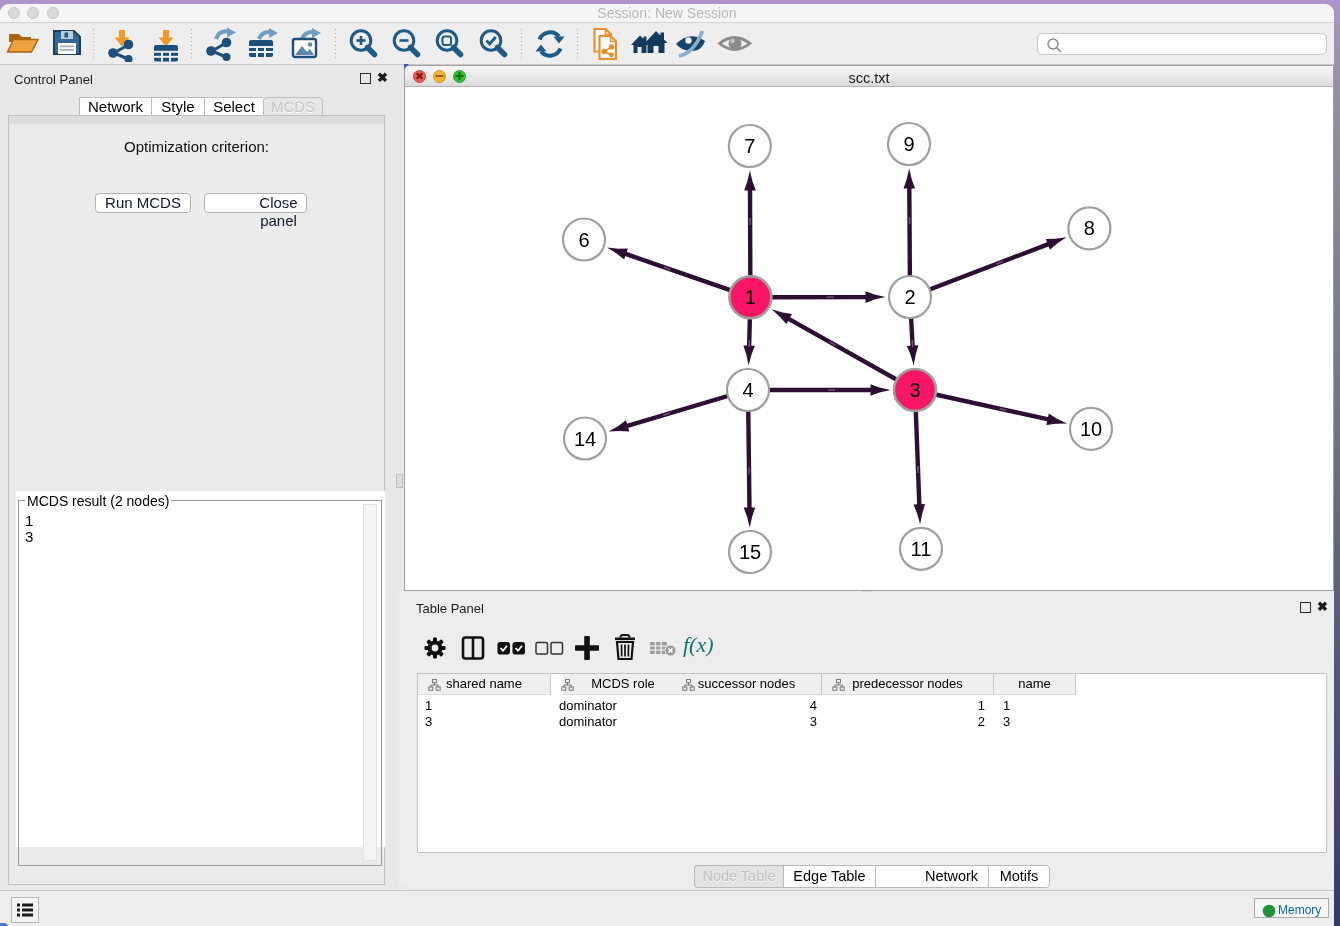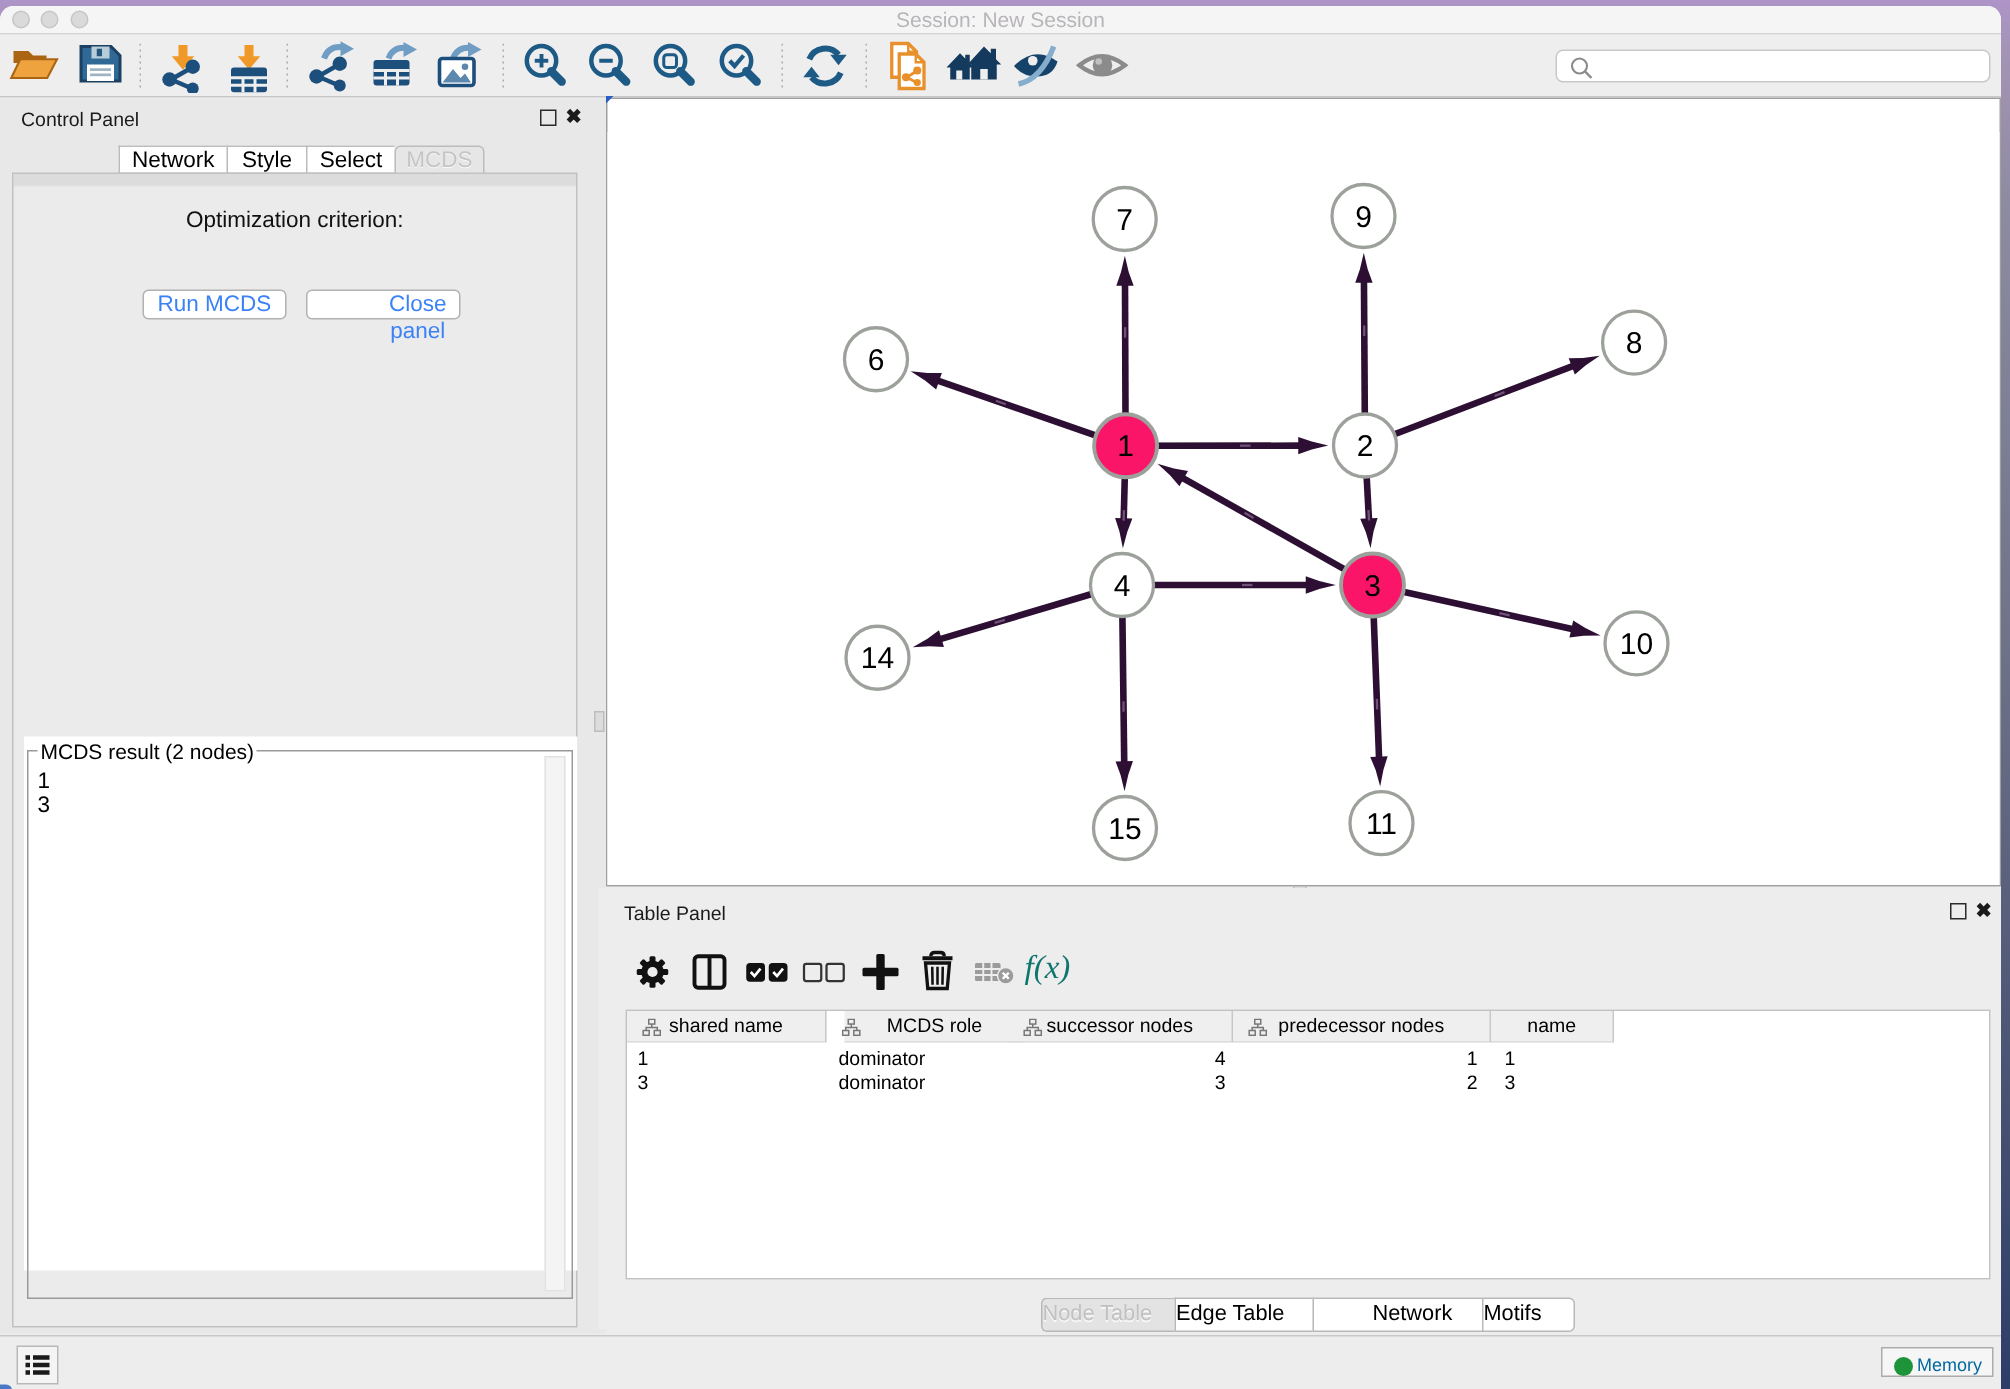--- a/index.html
+++ b/index.html
@@ -43,21 +43,21 @@
   border:1px solid #bdbcbd; border-radius:4px 4px 0 0; }
 #cp-inner { position:absolute; left:8px; top:49px; width:377px; height:770px;
   background:linear-gradient(180deg,#dddcdd 0,#dddcdd 7px,#ebebeb 9px); border:1px solid #c2c1c2; }
 #opt-label { position:absolute; left:0; top:22px; width:100%; text-align:center;
   font-size:15px; color:#111; }
 #dropdown { position:absolute; left:36px; top:45px; width:309px; height:19px;
   background:#fff; border:1px solid #adacad; border-radius:4px;
   font-size:15px; line-height:17px; padding-left:8px; color:#000; }
 .btn { position:absolute; top:77px; height:20px; background:#fff;
   border:1px solid #b3b2b3; border-radius:4px; font-size:15px; text-align:center;
-  line-height:18px; color:#3b82f6; }
+  line-height:18px; color:#0f172a; }
 #resultbox { position:absolute; left:7px; top:375px; width:369px; height:356px; background:#fff; }
 #fieldset { position:absolute; left:2px; top:9px; width:364px; height:366px;
   border:1px solid #9a9a9a; }
 #legend { position:absolute; left:6px; top:-8px; background:#fff; padding:0 2px;
   font-size:14px; color:#000; white-space:nowrap; }
 #resulttext { position:absolute; left:6px; top:12px; font-size:15px; line-height:15.5px; color:#000; }
 #vscroll { position:absolute; right:4px; top:3px; width:14px; height:357px;
   background:#f4f4f4; border:1px solid #e2e2e2; }
 
 #vsplit { position:absolute; left:392px; top:62px; width:12px; height:823px; background:#e9e8e9; }
@@ -77,21 +77,21 @@
 #tp-toolbar { position:absolute; left:18px; top:36px; width:900px; height:36px; }
 #ttable { position:absolute; left:18px; top:81px; width:910px; height:180px;
   background:#fff; border:1px solid #c3c2c3; }
 .hicon { position:absolute; top:5px; }
 .thead { position:absolute; top:0; height:21px; background:#f0eff0;
   border-right:1px solid #c9c8c9; border-bottom:1px solid #dcdcdc;
   font-size:13px; color:#000; text-align:center; line-height:20px; }
 .trow { position:absolute; font-size:13px; color:#000; }
 .btabs { position:absolute; top:273px; height:23px; }
 .btab { position:absolute; top:0; height:23px; background:#fff; border:1px solid #b9b8b9;
-  border-right:none; font-size:14.5px; color:#000; text-align:left; line-height:21px; }
+  border-right:none; font-size:14.5px; color:#000; text-align:center; line-height:21px; }
 .btab.sel { background:#e4e3e4; color:#c2c1c2; text-shadow:0 1px 0 #f8f8f8; }
 
 #statusbar { position:absolute; left:0; top:886px; width:1334px; height:36px;
   background:#ededed; border-top:1px solid #c9c8c9; }
 #listbtn { position:absolute; left:11px; top:6px; width:28px; height:26px;
   background:#f4f4f4; border:1px solid #b9b8b9; }
 #membtn { position:absolute; left:1254px; top:7px; width:75px; height:20px;
   background:#f6f6f6; border:1px solid #ababab; font-size:12.5px; color:#0369a1; }
 svg { display:block; }
 </style>
@@ -263,20 +263,37 @@
       </div>
     </div>
   </div>
 
   <div id="vsplit"></div>
   <div style="position:absolute; left:396px; top:470px; width:7px; height:14px; background:#dcdcdc; border:1px solid #bdbdbd;"></div>
   <div style="position:absolute; left:862px; top:584px; width:9px; height:6px; background:#dcdcdc; border:1px solid #bdbdbd;"></div>
 
   <div style="position:absolute; left:404px; top:60px; width:0; height:0; border-top:5px solid #2b5cc4; border-right:5px solid transparent; z-index:5;"></div>
   <div id="netwin">
+    <div id="nettitle">
+      <div class="mac" style="left:8px;  background:#ea5b52; border:1px solid #c94a42;"></div>
+      <div class="mac" style="left:28px; background:#f5b32c; border:1px solid #d29a25;"></div>
+      <div class="mac" style="left:48px; background:#2dc12f; border:1px solid #28a82a;"></div>
+      <svg width="70" height="21" style="position:absolute; left:5px; top:0;" viewBox="0 0 70 21">
+        <g stroke="#7e150b" stroke-width="2">
+            <line x1="6.7" y1="7.2" x2="12.3" y2="12.8"></line>
+            <line x1="12.3" y1="7.2" x2="6.7" y2="12.8"></line>
+          </g>
+        <line x1="25.5" y1="10" x2="33.5" y2="10" stroke="#96660f" stroke-width="2"></line>
+        <g stroke="#0e6e10" stroke-width="2">
+            <line x1="45.5" y1="10" x2="53.5" y2="10"></line>
+            <line x1="49.5" y1="6" x2="49.5" y2="14"></line>
+          </g>
+      </svg>
+      <div class="t">scc.txt</div>
+    </div>
     <div id="canvas">
       <svg width="928" height="502" viewBox="0 0 928 502">
         <g stroke="#2d0f33" stroke-width="4.4">
           <line x1="345.4" y1="209.2" x2="345.0" y2="100.5"></line>
           <line x1="345.4" y1="209.2" x2="219.2" y2="165.4"></line>
           <line x1="345.4" y1="209.2" x2="462.5" y2="209.1"></line>
           <line x1="345.4" y1="209.2" x2="344.1" y2="259.5"></line>
           <line x1="505.0" y1="209.0" x2="504.3" y2="98.5"></line>
           <line x1="505.0" y1="209.0" x2="644.7" y2="155.6"></line>
           <line x1="505.0" y1="209.0" x2="507.7" y2="259.6"></line>

